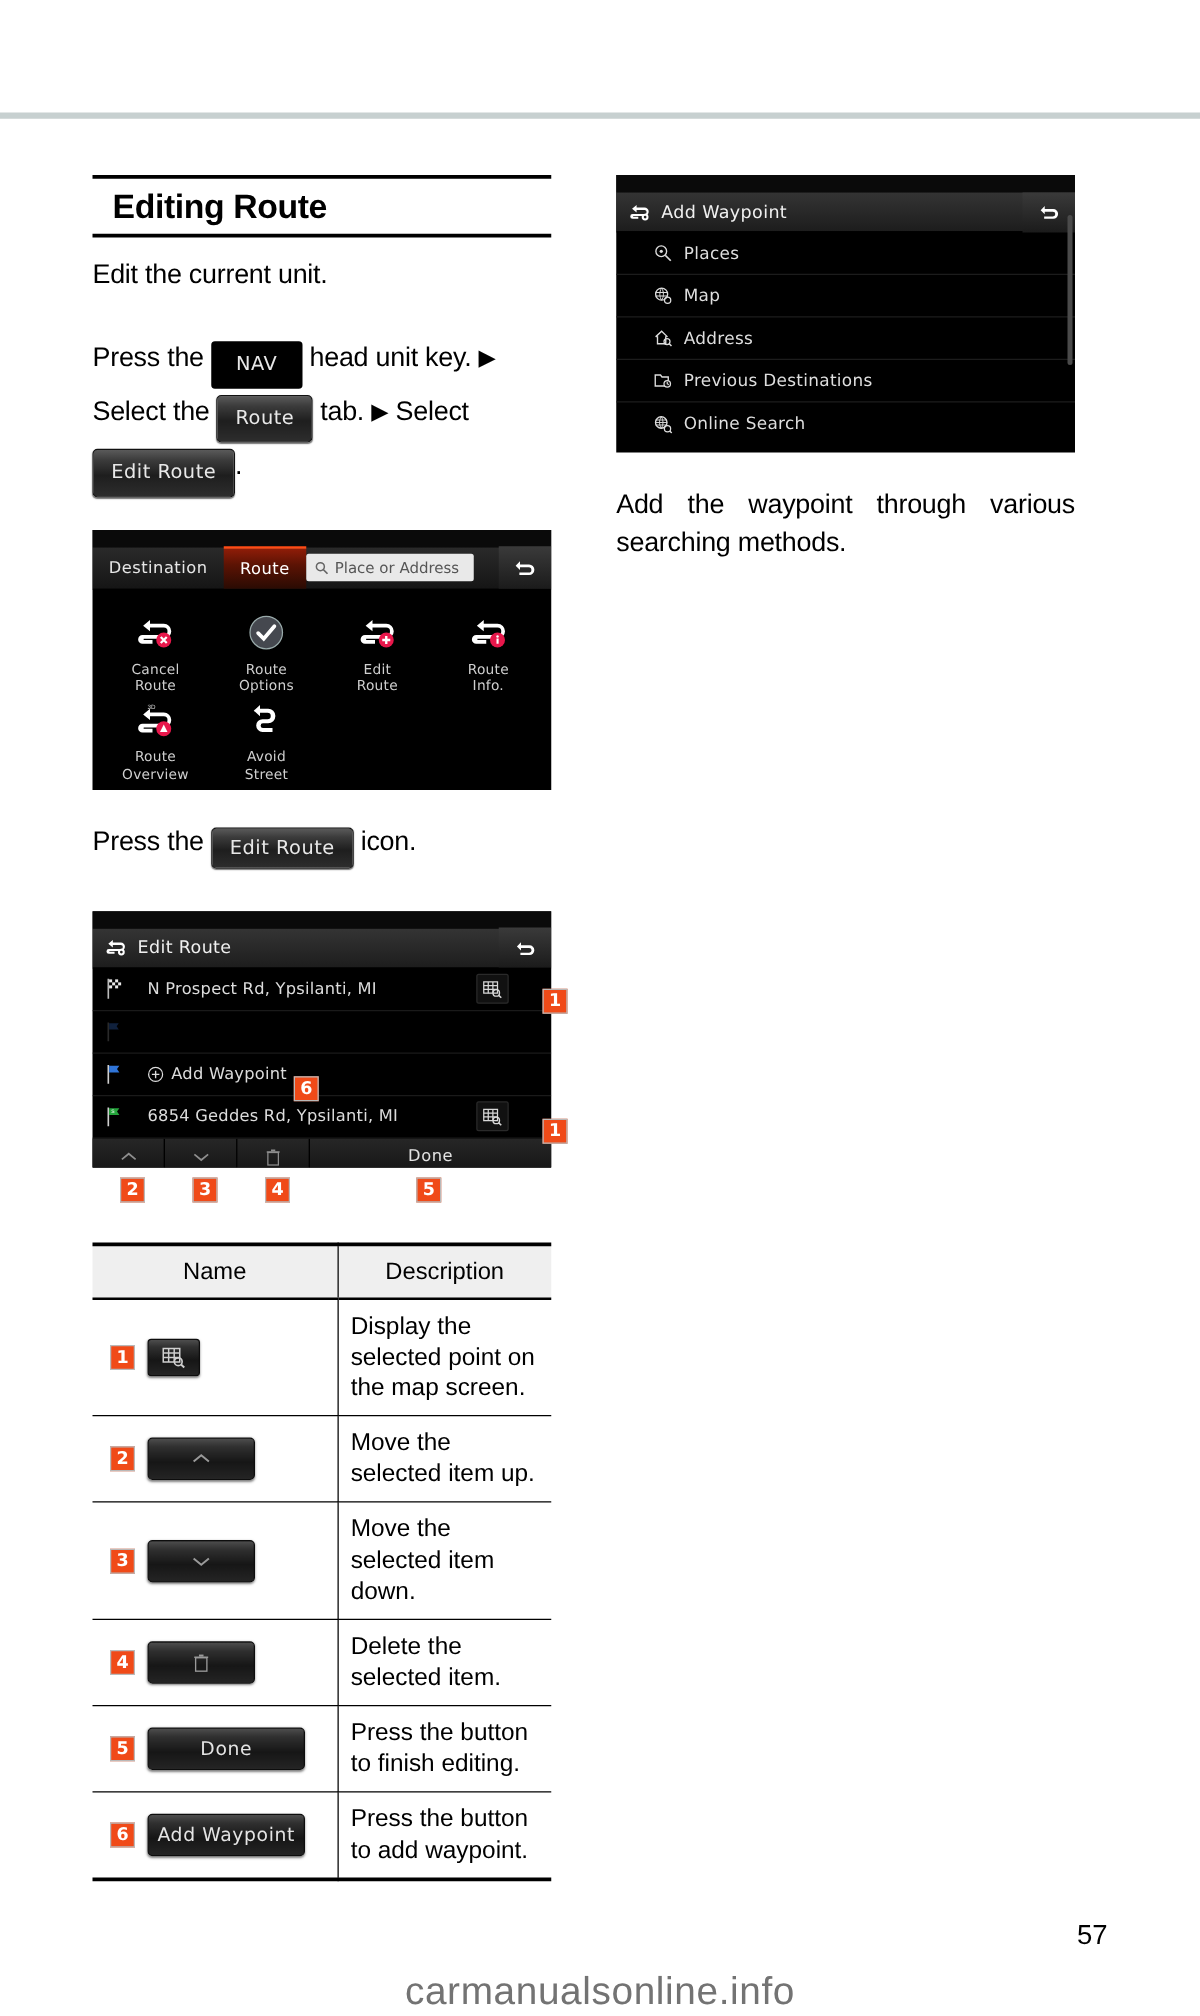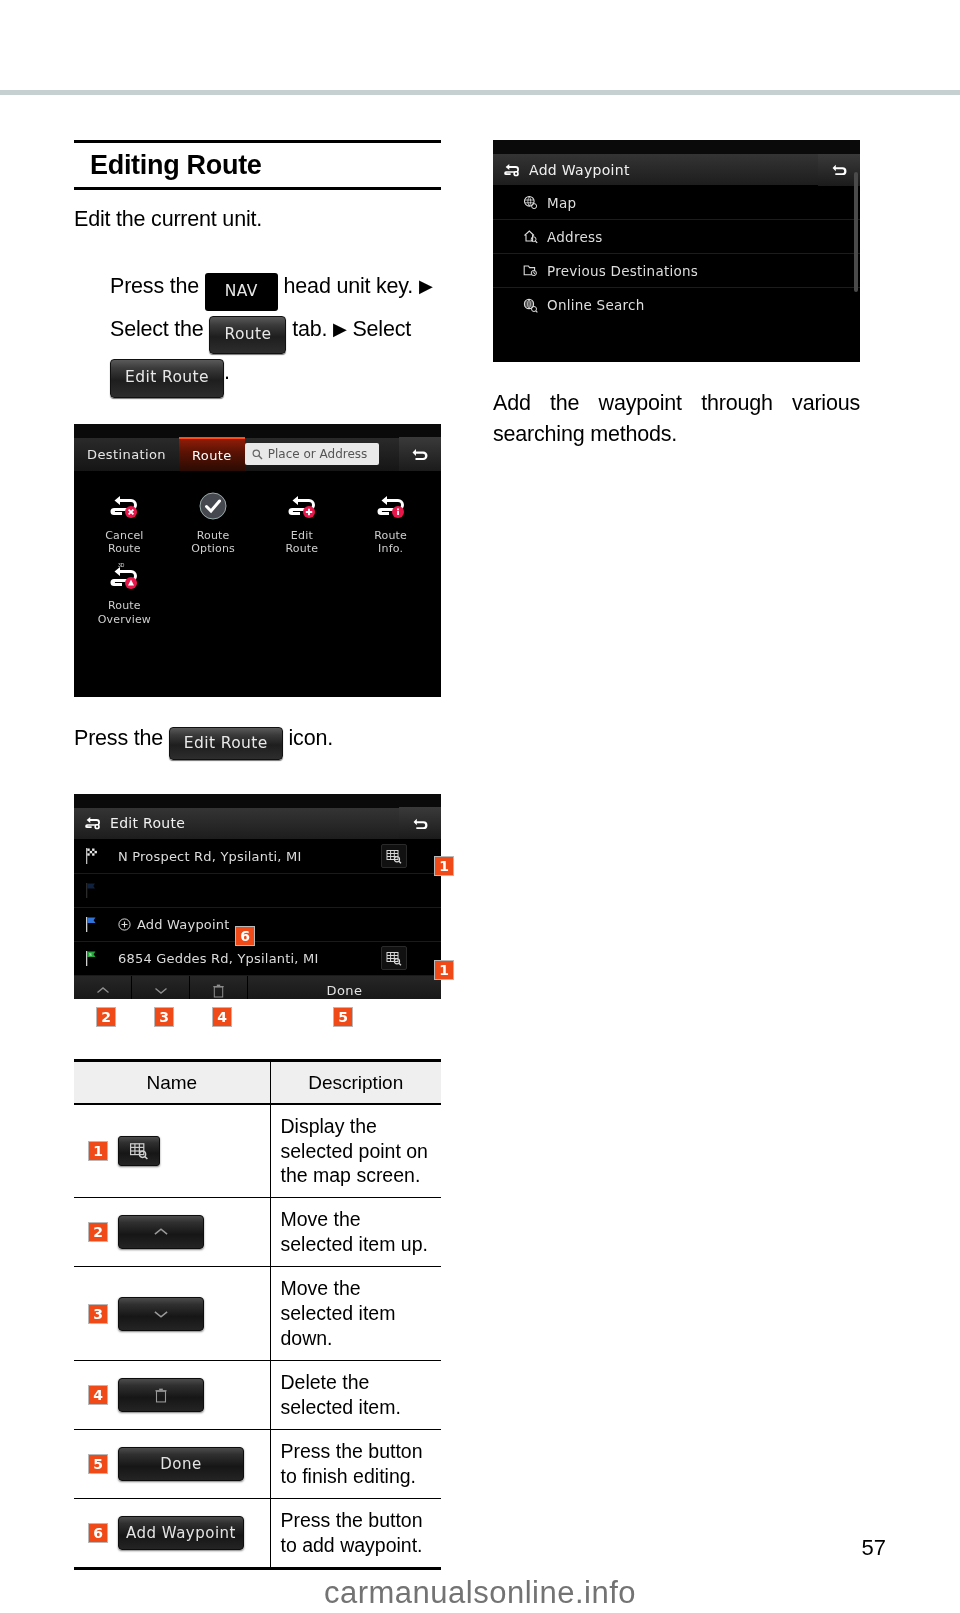--- a/index.html
+++ b/index.html
@@ -251,36 +251,36 @@
   <div class="col-left">
 
     <div class="sect-head">
       <h1>Editing Route</h1>
     </div>
 
     <div class="body-text">Edit the current unit.</div>
 
     <div class="gap-lg"></div>
 
-    <div class="body-text" style="line-height:1.75;margin-left:36px;">
+    <div class="body-text" style="line-height:1.75;">
       <span>Press the</span>
       <span class="chip flat">NAV</span>
       <span>head unit key.</span>
       <span class="tri">▶</span><br>
       <span>Select  the</span>
       <span class="chip raised">Route</span>
       <span>tab.</span>
       <span class="tri">▶</span>
       <span>Select</span><br>
       <span class="chip raised">Edit Route</span><span>.</span>
     </div>
 
     <div class="gap-md"></div>
 
-    <div class="shot" style="height:273px;">
+    <div class="shot" style="height:208px;">
       <div class="topstrip"></div>
       <div class="navbar">
         <div class="navtab">Destination</div>
         <div class="navtab active">Route</div>
         <div class="searchbox">
           <span>
             <svg width="11" height="11" viewBox="0 0 11 11">
                 <circle cx="4.3" cy="4.3" r="3.2" fill="none" stroke="#666" stroke-width="1.2"></circle>
                 <line x1="6.6" y1="6.6" x2="10" y2="10" stroke="#666" stroke-width="1.4"></line>
               </svg>
@@ -344,20 +344,29 @@
           <div class="gi">
             <svg width="36" height="30" viewBox="0 0 36 30">
               <text x="12" y="6" font-size="5" fill="#ddd" font-family="sans-serif">3D</text>
               <path d="M14 6 L8.5 10.5 L14 15 L14 12 L25 12 A3 3 0 0 1 25 18 L8 18 A3.5 3.5 0 0 0 8 25 L16 25 L16 22 L9 22 A1.2 1.2 0 0 1 9 21 L25 21 A6 6 0 0 0 25 9 L14 9 Z" fill="#fff"></path>
               <circle cx="25" cy="22" r="6" fill="#e8174b"></circle>
               <path d="M25 18.6 L28 24.6 L22 24.6 Z" fill="#fff"></path>
             </svg>
           </div>
           <div class="gl">Route
 Overview</div>
+        </div>
+        <div class="gcell">
+          <div class="gi">
+            <svg width="26" height="30" viewBox="0 0 26 30">
+              <path d="M8 3 L3 7.5 L8 12 L8 9.2 L14 9.2 A2.6 2.6 0 0 1 14 14.4 L10 14.4 A5 5 0 0 0 10 24.5 L18 24.5 L18 21.4 L10.4 21.4 A1.9 1.9 0 0 1 10.4 17.6 L14.5 17.6 A5.7 5.7 0 0 0 14.5 6 L8 6 Z" fill="#fff"></path>
+            </svg>
+          </div>
+          <div class="gl">Avoid
+Street</div>
         </div>
       </div>
     </div>
 
     <div class="gap-md"></div>
 
     <div class="body-text">
       <span>Press the</span>
       <span class="chip raised">Edit Route</span>
       <span>icon.</span>
@@ -628,20 +637,30 @@
         </div>
         <div class="backbtn" style="margin-left:auto;height:32px;">
           <span>
             <svg width="17" height="13" viewBox="0 0 18 14">
                 <path d="M5 2 L1.5 5.5 L5 9 L5 6.8 L12 6.8 A2 2 0 0 1 12 11 L4.5 11 L4.5 13 L12.3 13 A4.2 4.2 0 0 0 12.3 4.6 L5 4.6 Z" fill="#fff"></path>
               </svg>
           </span>
         </div>
       </div>
 
+      <div class="wprow">
+        <span>
+          <svg width="15" height="15" viewBox="0 0 15 15">
+              <circle cx="6" cy="6" r="4.3" fill="none" stroke="#dcdcdc" stroke-width="1.1"></circle>
+              <circle cx="6" cy="6" r="1.3" fill="#dcdcdc"></circle>
+              <line x1="9.2" y1="9.2" x2="13.6" y2="13.6" stroke="#dcdcdc" stroke-width="1.4"></line>
+            </svg>
+        </span>
+        <span>Places</span>
+      </div>
 
       <div class="wprow">
         <span>
           <svg width="15" height="15" viewBox="0 0 15 15">
               <circle cx="6.3" cy="6.3" r="4.8" fill="none" stroke="#dcdcdc" stroke-width="1.1"></circle>
               <path d="M1.6 5 H11 M1.6 7.8 H11 M6.3 1.5 C4.4 4 4.4 8.8 6.3 11.1 C8.2 8.8 8.2 4 6.3 1.5" fill="none" stroke="#dcdcdc" stroke-width=".8"></path>
               <circle cx="11.1" cy="11.1" r="2.5" fill="none" stroke="#dcdcdc" stroke-width="1"></circle>
             </svg>
         </span>
         <span>Map</span>

